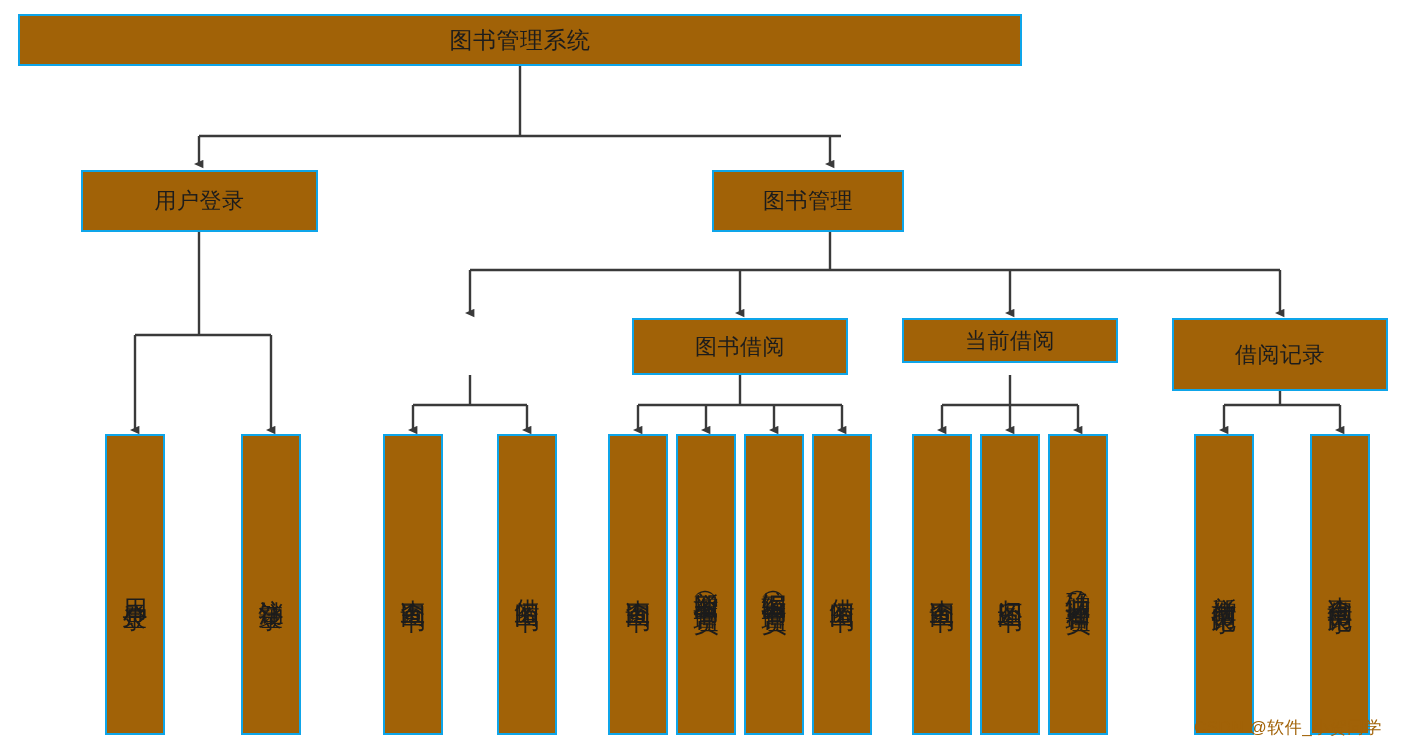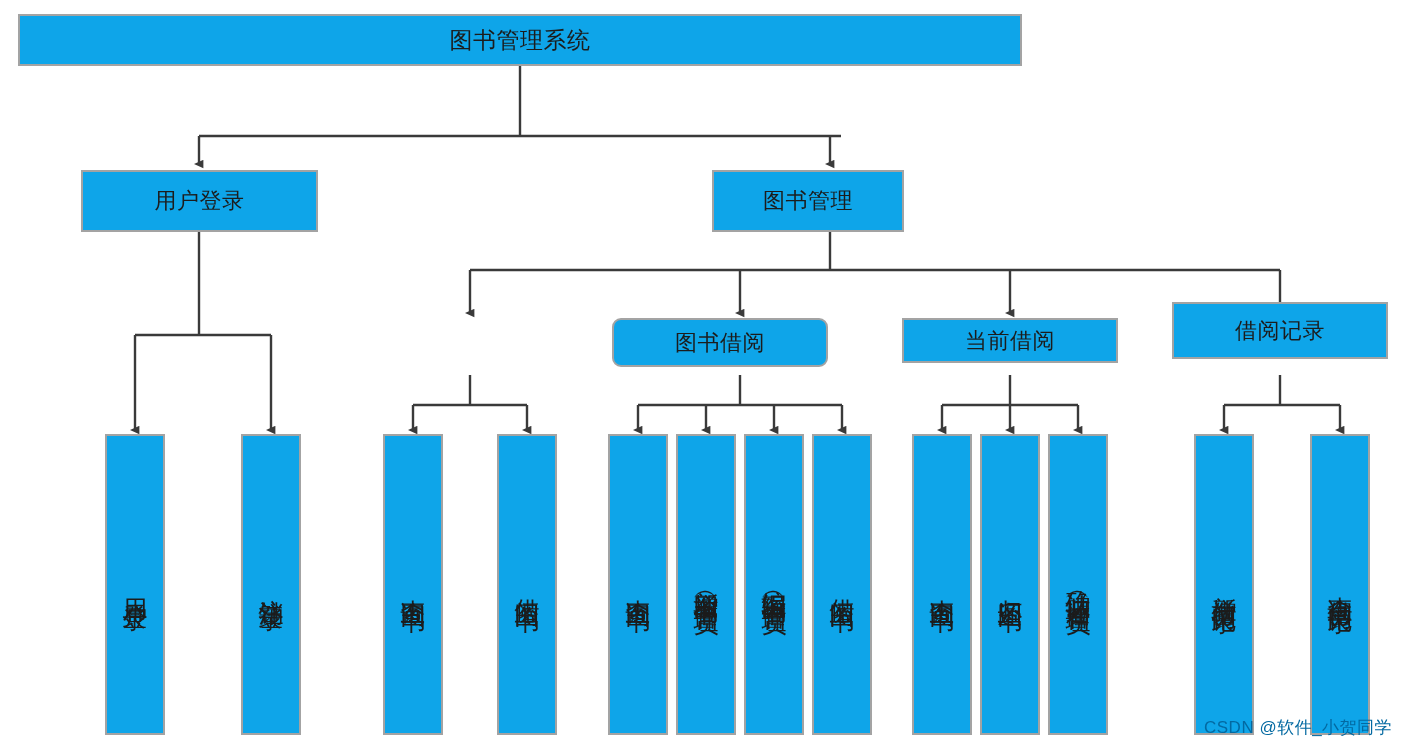--- a/index.html
+++ b/index.html
@@ -21,22 +21,22 @@
     position: absolute;
     left: 0;
     top: 0;
     width: 1405px;
     height: 747px;
     pointer-events: none;
   }
   .node {
     position: absolute;
     box-sizing: border-box;
-    border: 2px solid #a3a3a3;
-    background: #0ea5e9;
+    border: 2px solid #0ea5e9;
+    background: #a16207;
     display: flex;
     align-items: center;
     justify-content: center;
     color: #1c1c1c;
   }
   .node .label {
     display: block;
     text-align: center;
     line-height: 1.06;
     letter-spacing: 0.5px;
@@ -60,24 +60,23 @@
     font-size: 25px;
     line-height: 1.0;
     letter-spacing: 3px;
     white-space: nowrap;
   }
   .watermark {
     position: absolute;
     left: 1194px;
     top: 716px;
     font-size: 17px;
-    color: #0369a1;
+    color: #a16207;
     white-space: nowrap;
     letter-spacing: 0.5px;
-    padding-left: 10px;
   }
 </style>
 </head>
 <body>
 
 <div id="canvas">
 
   <svg id="edges" viewBox="0 0 1405 747" width="1405" height="747">
     <defs>
       <marker id="arrow" markerWidth="10" markerHeight="10" refX="4.2" refY="5" orient="auto" markerUnits="userSpaceOnUse">
@@ -135,29 +134,29 @@
 
   <div class="node h" style="left:81px; top:170px; width:237px; height:62px;">
     <span class="label">用户登录</span>
   </div>
 
   <div class="node h" style="left:712px; top:170px; width:192px; height:62px;">
     <span class="label">图书管理</span>
   </div>
 
 
-  <div class="node h" style="left:612px; top:318px; width:216px; height:49px;border-radius:9px;">
+  <div class="node h" style="left:632px; top:318px; width:216px; height:57px;">
     <span class="label">图书借阅</span>
   </div>
 
   <div class="node h" style="left:902px; top:318px; width:216px; height:45px;">
     <span class="label">当前借阅</span>
   </div>
 
-  <div class="node h" style="left:1172px; top:302px; width:216px; height:57px;">
+  <div class="node h" style="left:1172px; top:318px; width:216px; height:73px;">
     <span class="label">借阅记录</span>
   </div>
 
   <div class="node v" style="left:105px; top:434px; width:60px; height:301px;">
     <span class="label">用户登录</span>
   </div>
 
   <div class="node v" style="left:241px; top:434px; width:60px; height:301px;">
     <span class="label">注销登录</span>
   </div>

